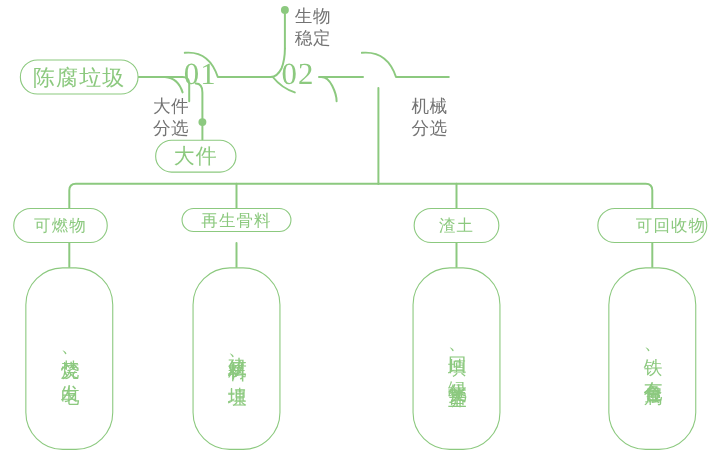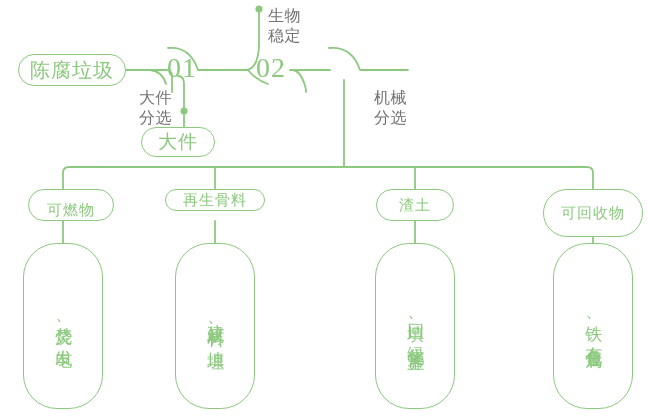--- a/index.html
+++ b/index.html
@@ -96,30 +96,30 @@
 
   <div class="cap" style="left:374px;top:88px;width:48px;">
     <div>机械</div>
     <div>分选</div>
   </div>
 
   <div class="pill big" style="left:141px;top:127px;width:74px;height:30px;">
     <span>大件</span>
   </div>
 
-  <div class="pill cat" style="left:28px;top:189px;width:86px;height:32px;align-items:flex-end;">
+  <div class="pill cat" style="left:12px;top:189px;width:86px;height:32px;">
     <span>可燃物</span>
   </div>
   <div class="pill cat" style="left:165px;top:189px;width:100px;height:22px;">
     <span>再生骨料</span>
   </div>
   <div class="pill cat" style="left:376px;top:189px;width:78px;height:32px;justify-content:center;">
     <span>渣土</span>
   </div>
-  <div class="pill cat" style="left:543px;top:189px;width:100px;height:48px;">
+  <div class="pill cat" style="left:543px;top:189px;width:100px;height:32px;justify-content:flex-end;">
     <span>可回收物</span>
   </div>
 
   <div class="vbox" style="left:23px;top:243px;width:80px;height:166px;">
     <span class="vtext">焚烧、发电</span>
   </div>
 
   <div class="vbox" style="left:175px;top:243px;width:80px;height:166px;">
     <span class="vtext">建筑材料、填埋</span>
   </div>

